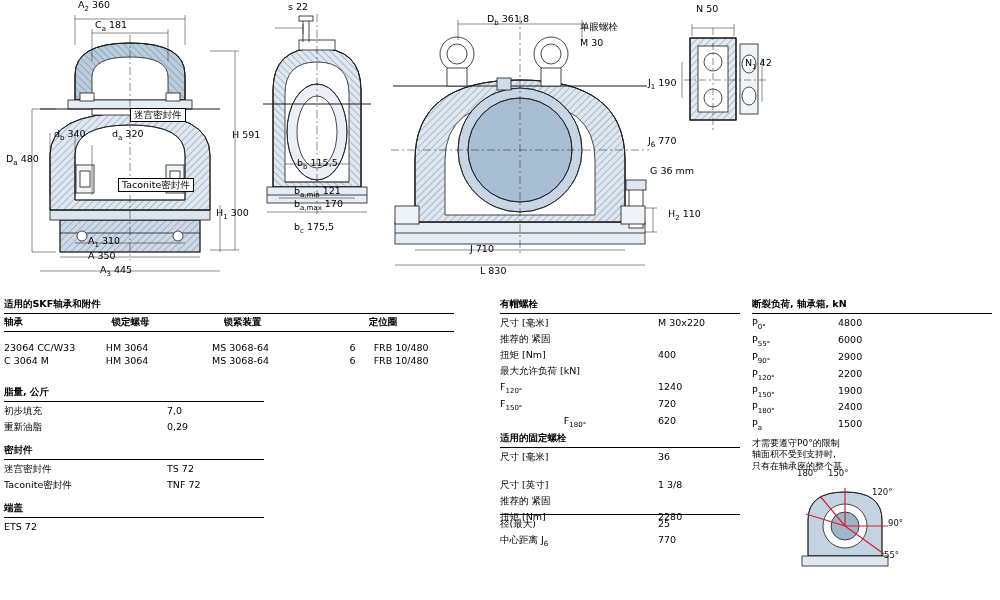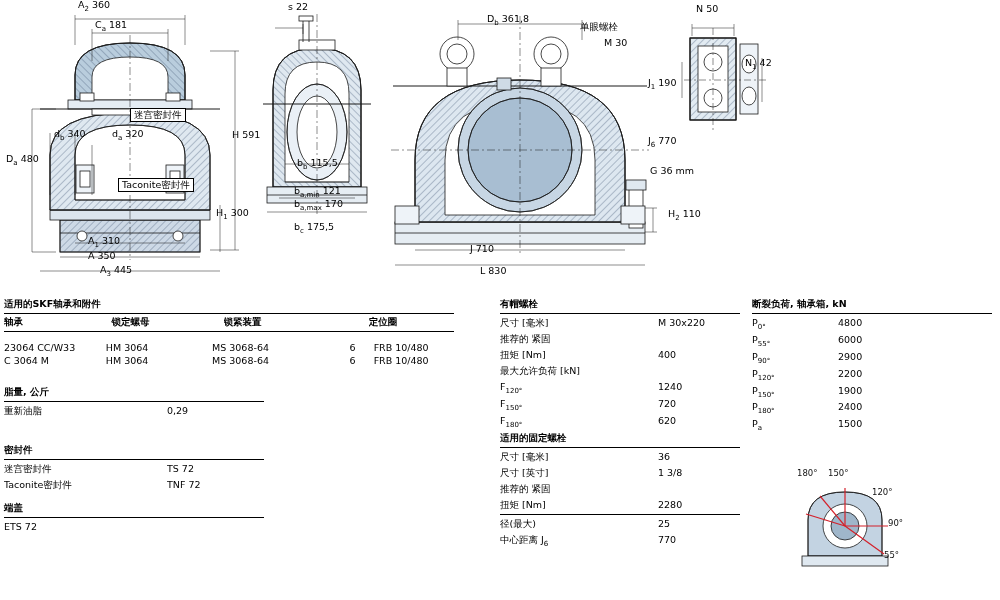--- a/index.html
+++ b/index.html
@@ -217,21 +217,21 @@
       <line x1="10" y1="255" x2="260" y2="255"></line>
       <line x1="268" y1="198" x2="268" y2="222"></line>
       <line x1="260" y1="198" x2="272" y2="198"></line>
       <line x1="260" y1="222" x2="272" y2="222"></line>
     </g>
   </g>
 </svg>
 </div>
 <div class="abs lbl" style="left:487px;top:14px;">D<span class="sub">b</span>&nbsp;<span>361,8</span></div>
 <div class="abs lbl" style="left:580px;top:22px;"><span>单眼螺栓</span></div>
-<div class="abs lbl" style="left:604px;top:38px;"><span>M 30</span></div>
+<div class="abs lbl" style="left:580px;top:38px;"><span>M 30</span></div>
 <div class="abs lbl" style="left:470px;top:244px;">J&nbsp;<span>710</span></div>
 <div class="abs lbl" style="left:480px;top:266px;">L&nbsp;<span>830</span></div>
 <div class="abs lbl" style="left:668px;top:209px;">H<span class="sub">2</span>&nbsp;<span>110</span></div>
 <div class="abs lbl" style="left:650px;top:166px;">G&nbsp;<span>36 mm</span></div>
 
 <div class="dwg" style="left:680px;top:20px;width:90px;height:130px;">
 <svg width="90" height="130" viewBox="0 0 90 130">
   <g stroke="#1b1b1b" stroke-width="0.8" fill="none">
     <rect x="10" y="18" width="46" height="82" fill="#e2ebf2"></rect>
     <rect x="10" y="18" width="46" height="82" fill="url(#hatchA)"></rect>
@@ -283,20 +283,24 @@
     <div class="cell" style="width:110px;">HM 3064</div>
     <div class="cell" style="width:145px;">MS 3068-64</div>
     <div class="cell" style="width:18px;">6</div>
     <div class="cell" style="width:90px;">FRB 10/480</div>
   </div>
 </div>
 
 <div class="tblwrap" style="left:4px;top:386px;width:260px;">
   <div class="secttl">脂量, 公斤</div>
   <div style="border-top:1px solid #000;margin:2px 0 3px 0;"></div>
+  <div class="row">
+      <div class="cell" style="width:155px;">初步填充</div>
+      <div class="cell">7,0</div>
+    </div>
   <div class="row" style="margin-top:3px;">
       <div class="cell" style="width:155px;">重新油脂</div>
       <div class="cell">0,29</div>
     </div>
 </div>
 
 <div class="tblwrap" style="left:4px;top:444px;width:260px;">
   <div class="secttl">密封件</div>
   <div style="border-top:1px solid #000;margin:2px 0 3px 0;"></div>
   <div class="row">
@@ -337,34 +341,34 @@
       <div class="cell"></div>
     </div>
   <div class="row" style="margin-top:3px;">
       <div class="cell" style="width:150px;">F<span class="sub">120°</span></div>
       <div class="cell">1240</div>
     </div>
   <div class="row" style="margin-top:3px;">
       <div class="cell" style="width:150px;">F<span class="sub">150°</span></div>
       <div class="cell">720</div>
     </div>
-  <div class="row" style="margin-top:3px;">
+  <div class="row" style="margin-top:3px;text-align:center;">
       <div class="cell" style="width:150px;">F<span class="sub">180°</span></div>
       <div class="cell">620</div>
     </div>
 </div>
 
 <div class="tblwrap" style="left:500px;top:432px;width:240px;">
   <div class="secttl">适用的固定螺栓</div>
   <div style="border-top:1px solid #000;margin:2px 0 3px 0;"></div>
   <div class="row">
       <div class="cell" style="width:150px;">尺寸 [毫米]</div>
       <div class="cell">36</div>
     </div>
-  <div class="row" style="margin-top:3px;">
+  <div class="row" style="margin-top:15px;">
       <div class="cell" style="width:150px;">尺寸 [英寸]</div>
       <div class="cell">1 3/8</div>
     </div>
   <div class="row" style="margin-top:3px;">
       <div class="cell" style="width:150px;">推荐的 紧固</div>
       <div class="cell"></div>
     </div>
   <div class="row" style="margin-top:3px;">
       <div class="cell" style="width:150px;">扭矩 [Nm]</div>
       <div class="cell">2280</div>
@@ -407,20 +411,23 @@
       <div class="cell">1900</div>
     </div>
   <div class="row" style="margin-top:3px;">
       <div class="cell" style="width:78px;">P<span class="sub">180°</span></div>
       <div class="cell">2400</div>
     </div>
   <div class="row" style="margin-top:3px;">
       <div class="cell" style="width:78px;">P<span class="sub">a</span></div>
       <div class="cell">1500</div>
     </div>
+  <div style="margin-top:6px;font-size:9px;line-height:1.25;white-space:pre-line;">才需要遵守P0°的限制
+轴面积不受到支持时,
+只有在轴承座的整个基</div>
 </div>
 
 <div class="dwg" style="left:800px;top:478px;width:120px;height:100px;">
 <svg width="120" height="100" viewBox="0 0 120 100">
   <g stroke="#1b1b1b" stroke-width="0.8" fill="none">
     <path d="M8,78 L8,42 Q8,14 45,14 Q82,14 82,42 L82,78 Z" fill="#c3d3e2"></path>
     <path d="M8,78 L8,42 Q8,14 45,14 Q82,14 82,42 L82,78 Z"></path>
     <rect x="2" y="78" width="86" height="10" fill="#dfe8f0"></rect>
     <circle cx="45" cy="48" r="22" fill="#ffffff"></circle>
     <circle cx="45" cy="48" r="14" fill="#9fb6ca"></circle>

